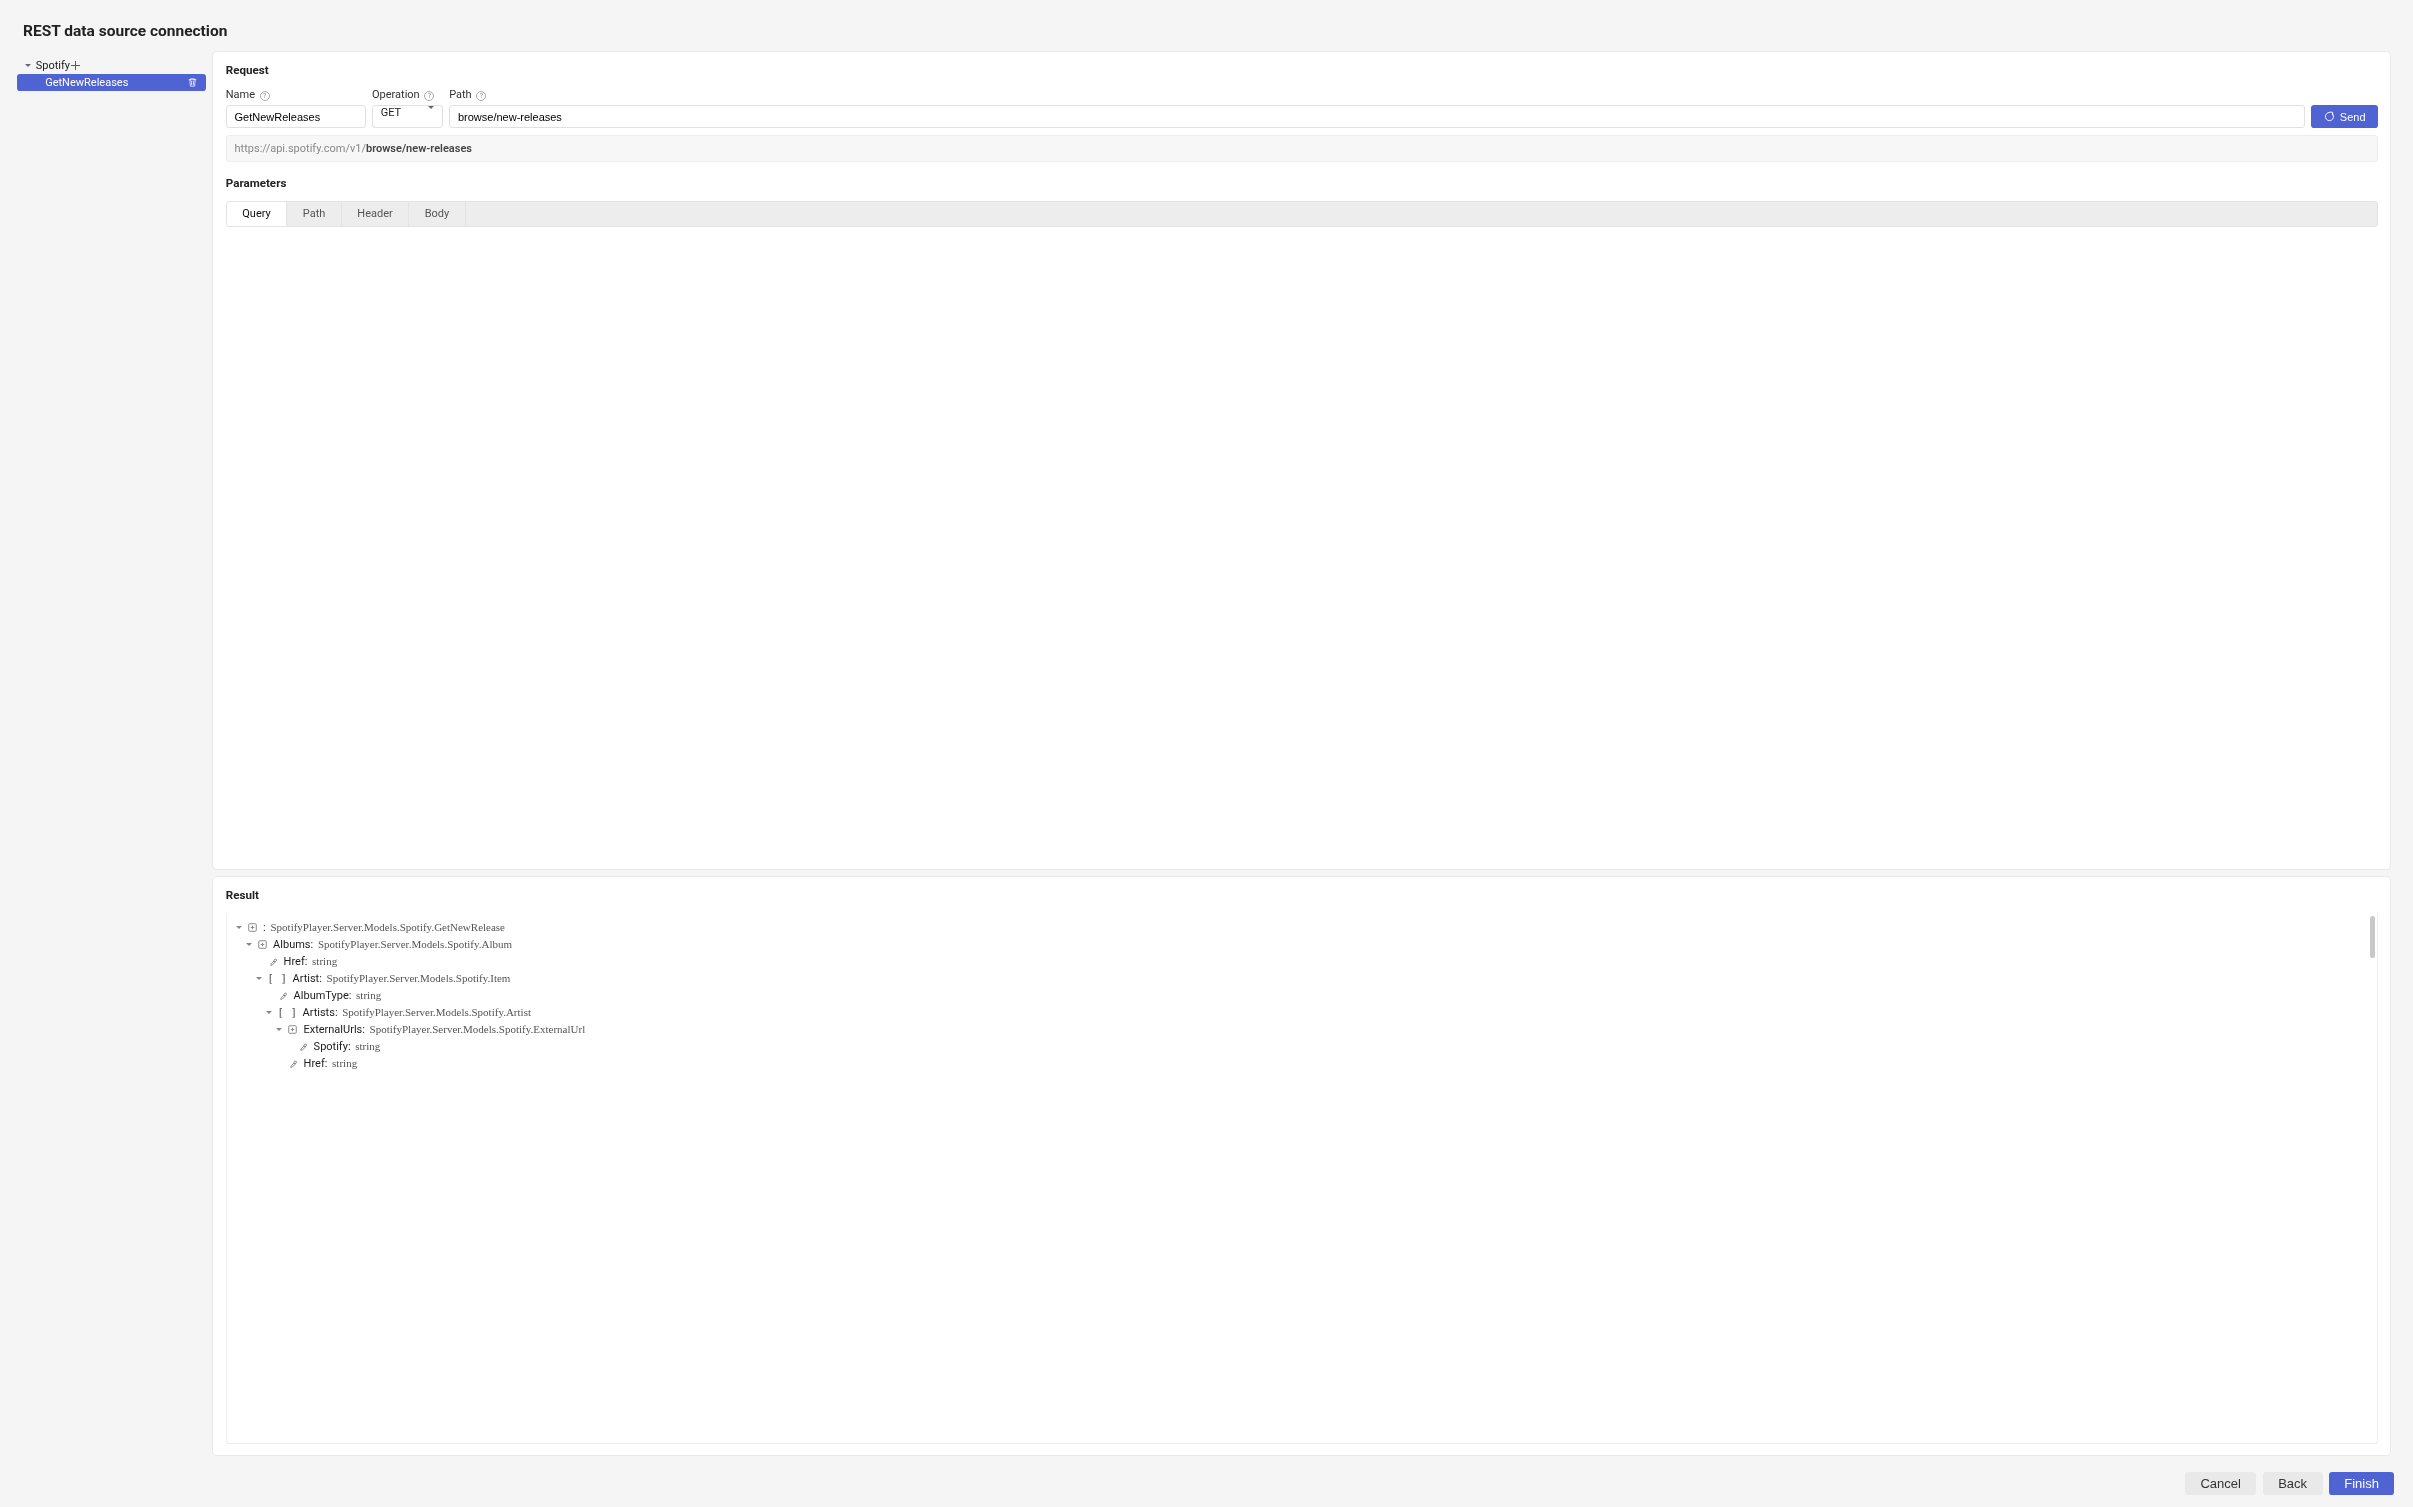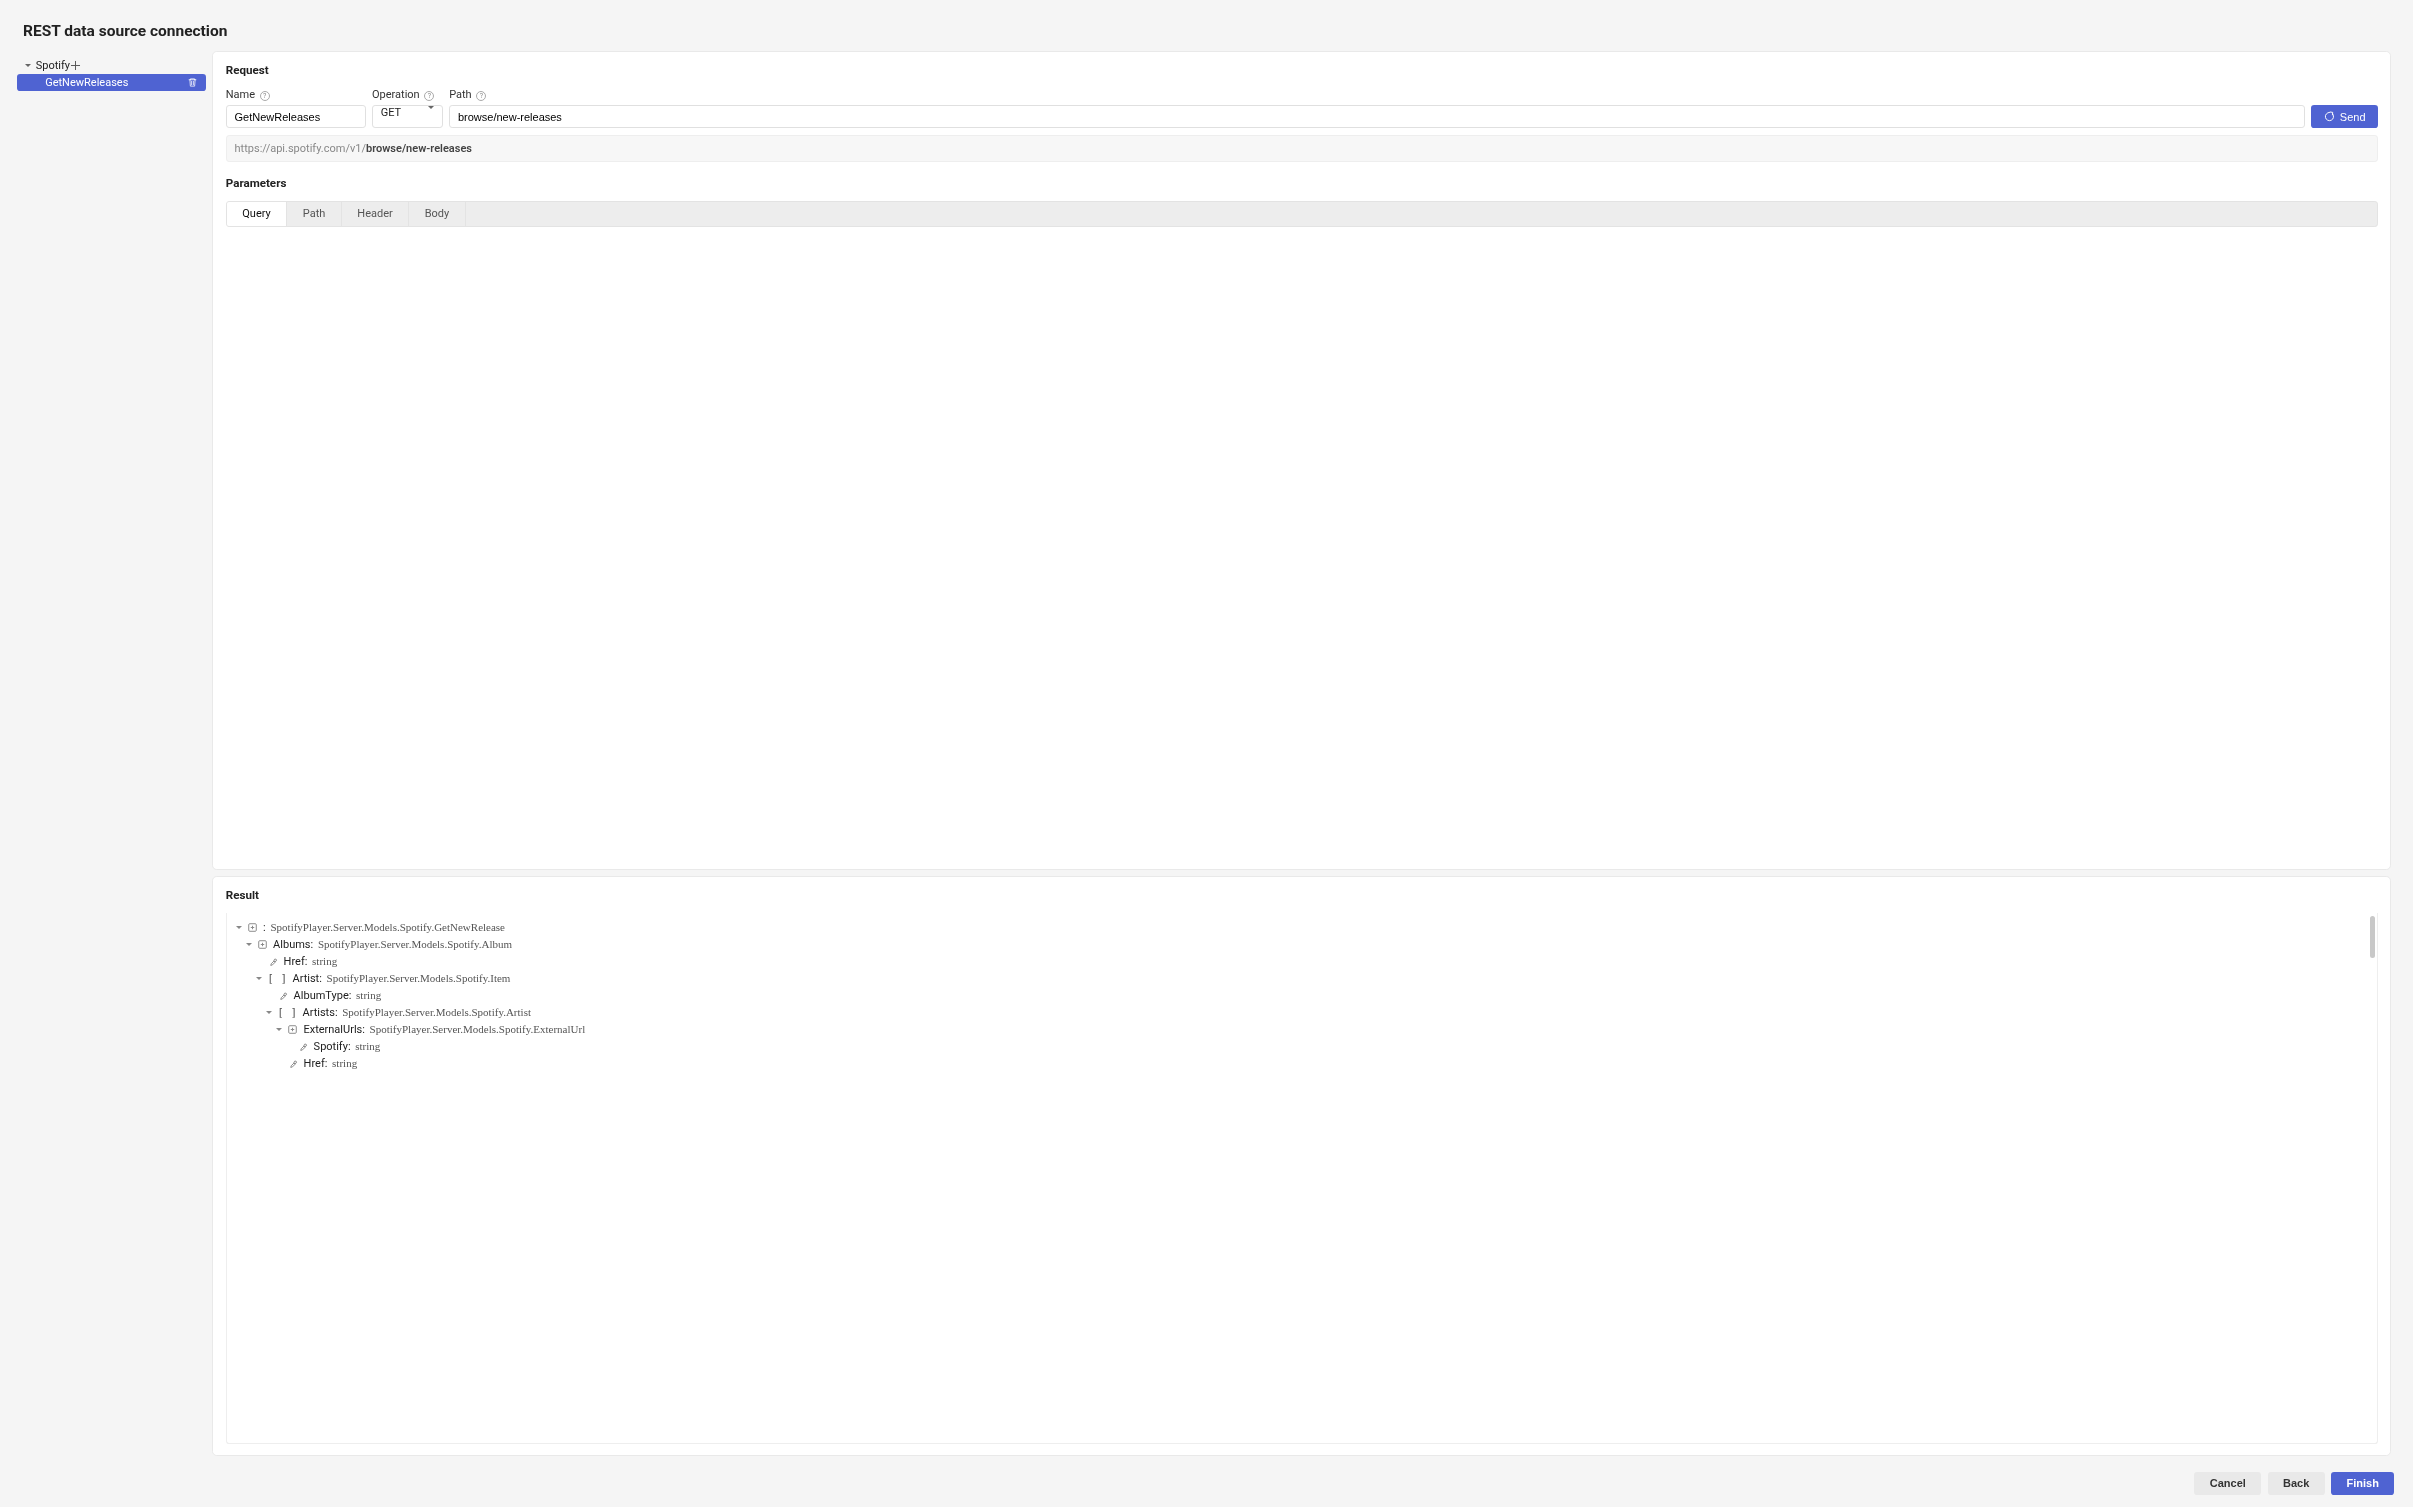--- a/index.html
+++ b/index.html
@@ -240,23 +240,22 @@
     display: flex;
     justify-content: flex-end;
     gap: 6.2px;
     padding: 15.5px 15.5px 9.3px 15.5px;
   }
   .btn {
     height: 23px;
     padding: 0 15.5px;
     border-radius: 3.1px;
     border: none;
-    font-size: 11px;
+    font-size: 13px;
     cursor: pointer;
-    font-weight: bold;
   }
   .btn-secondary { background: #e9e9e9; color: #333; }
   .btn-primary { background: #4f63d2; color: #fff; }
 </style>
 </head>
 <body>
 
 <div class="dialog">
   <div class="dialog-title">REST data source connection</div>
 

